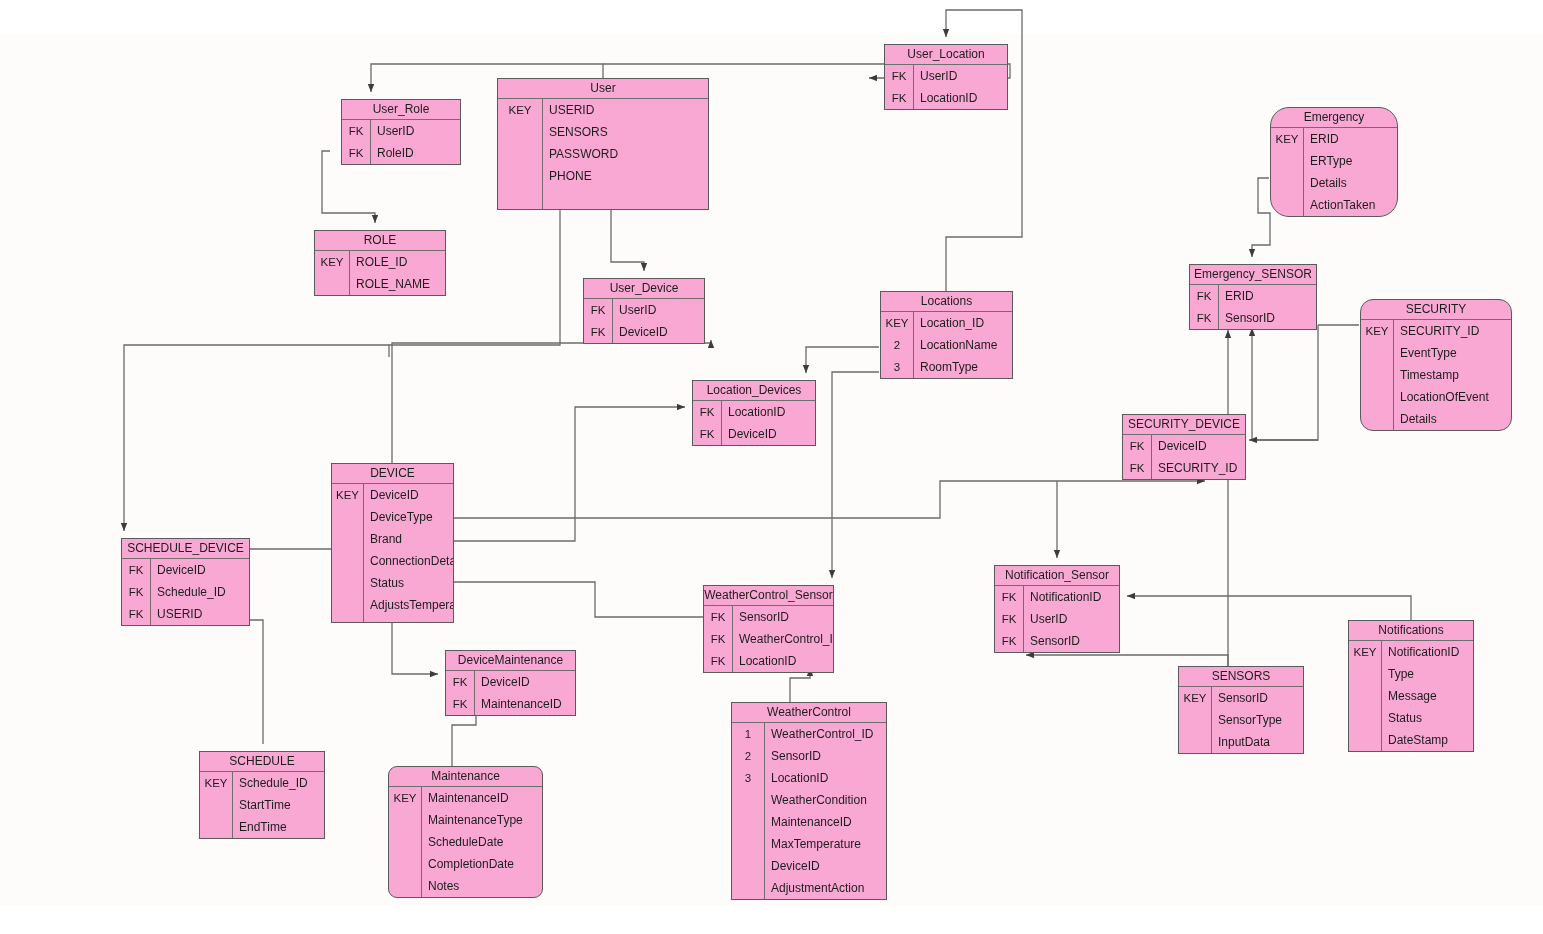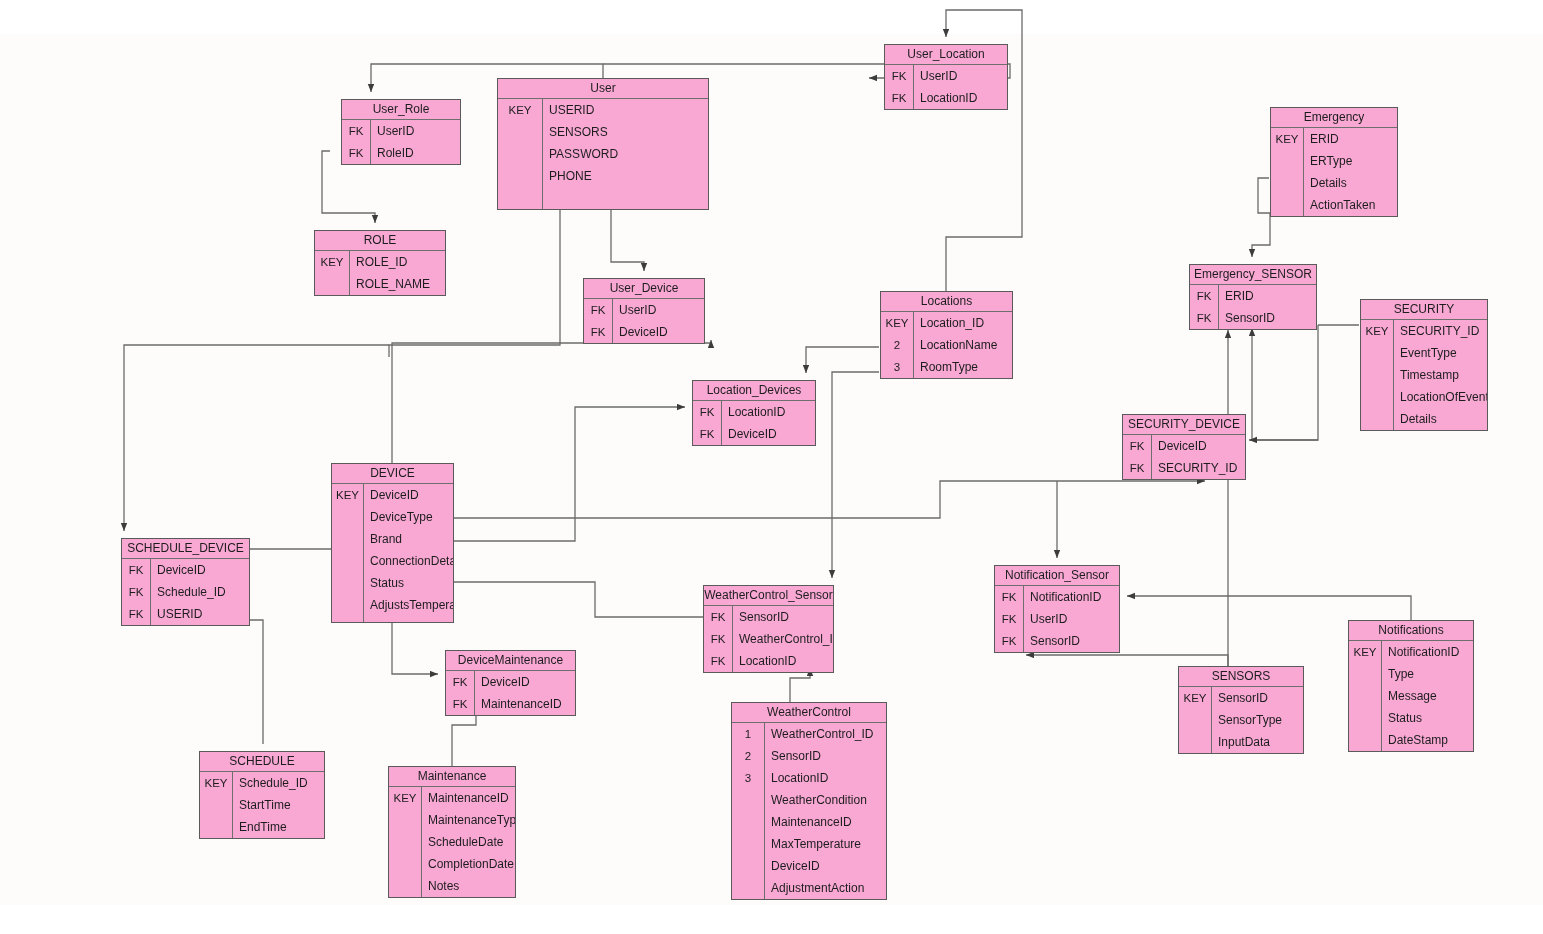--- a/index.html
+++ b/index.html
@@ -182,21 +182,21 @@
           <div class="row">
             <span class="key" style="width: 28px;">FK</span>
             <span class="nm">UserID</span>
           </div>
           <div class="row">
             <span class="key" style="width: 28px;">FK</span>
             <span class="nm">LocationID</span>
           </div>
         </div>
       </div>
-      <div class="ent" style="left: 1270px; top: 107px; width: 128px;">
+      <div class="ent" style="left: 1270px; top: 107px; width: 128px; border-radius: 19px;">
         <div class="hdr">Emergency</div>
         <div class="body">
           <div class="divider" style="left: 32px;"></div>
           <div class="row">
             <span class="key" style="width: 32px;">KEY</span>
             <span class="nm">ERID</span>
           </div>
           <div class="row">
             <span class="key" style="width: 32px;"></span>
             <span class="nm">ERType</span>
@@ -264,21 +264,21 @@
           <div class="row">
             <span class="key" style="width: 28px;">FK</span>
             <span class="nm">ERID</span>
           </div>
           <div class="row">
             <span class="key" style="width: 28px;">FK</span>
             <span class="nm">SensorID</span>
           </div>
         </div>
       </div>
-      <div class="ent" style="left: 1360px; top: 299px; width: 128px;">
+      <div class="ent" style="left: 1360px; top: 299px; width: 152px; border-radius: 13px;">
         <div class="hdr">SECURITY</div>
         <div class="body">
           <div class="divider" style="left: 32px;"></div>
           <div class="row">
             <span class="key" style="width: 32px;">KEY</span>
             <span class="nm">SECURITY_ID</span>
           </div>
           <div class="row">
             <span class="key" style="width: 32px;"></span>
             <span class="nm">EventType</span>
@@ -517,21 +517,21 @@
           <div class="row">
             <span class="key" style="width: 32px;"></span>
             <span class="nm">StartTime</span>
           </div>
           <div class="row">
             <span class="key" style="width: 32px;"></span>
             <span class="nm">EndTime</span>
           </div>
         </div>
       </div>
-      <div class="ent" style="left: 388px; top: 766px; width: 128px;">
+      <div class="ent" style="left: 388px; top: 766px; width: 155px; border-radius: 9px;">
         <div class="hdr">Maintenance</div>
         <div class="body">
           <div class="divider" style="left: 32px;"></div>
           <div class="row">
             <span class="key" style="width: 32px;">KEY</span>
             <span class="nm">MaintenanceID</span>
           </div>
           <div class="row">
             <span class="key" style="width: 32px;"></span>
             <span class="nm">MaintenanceType</span>

